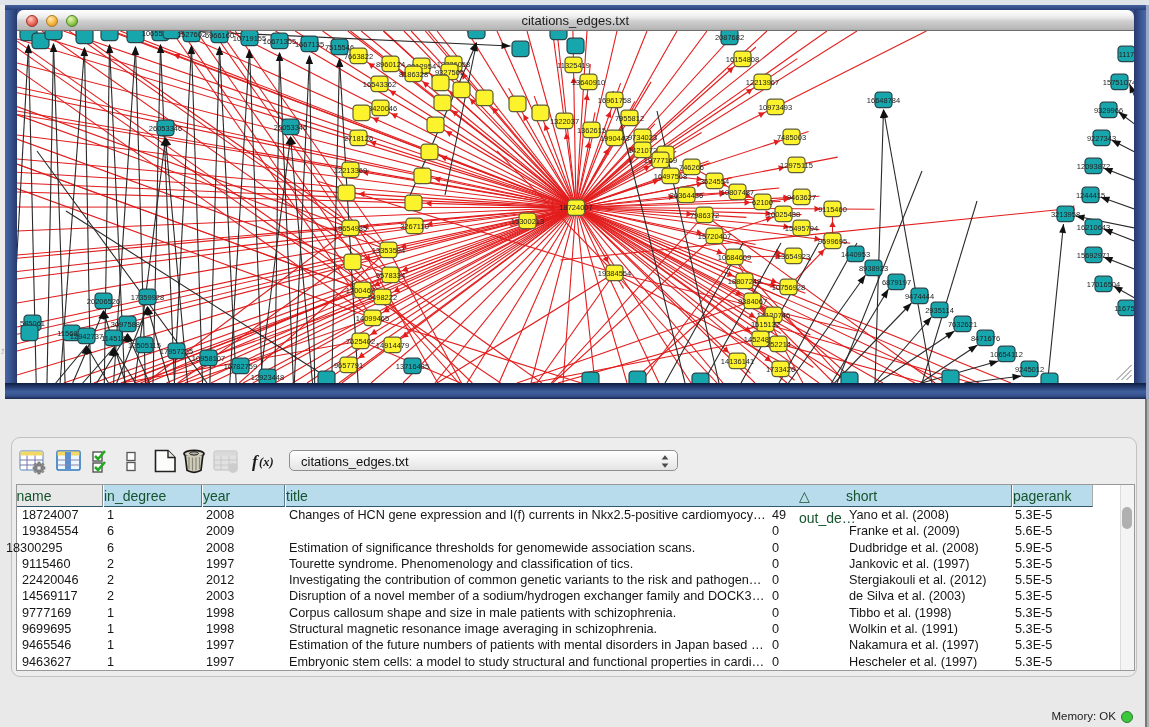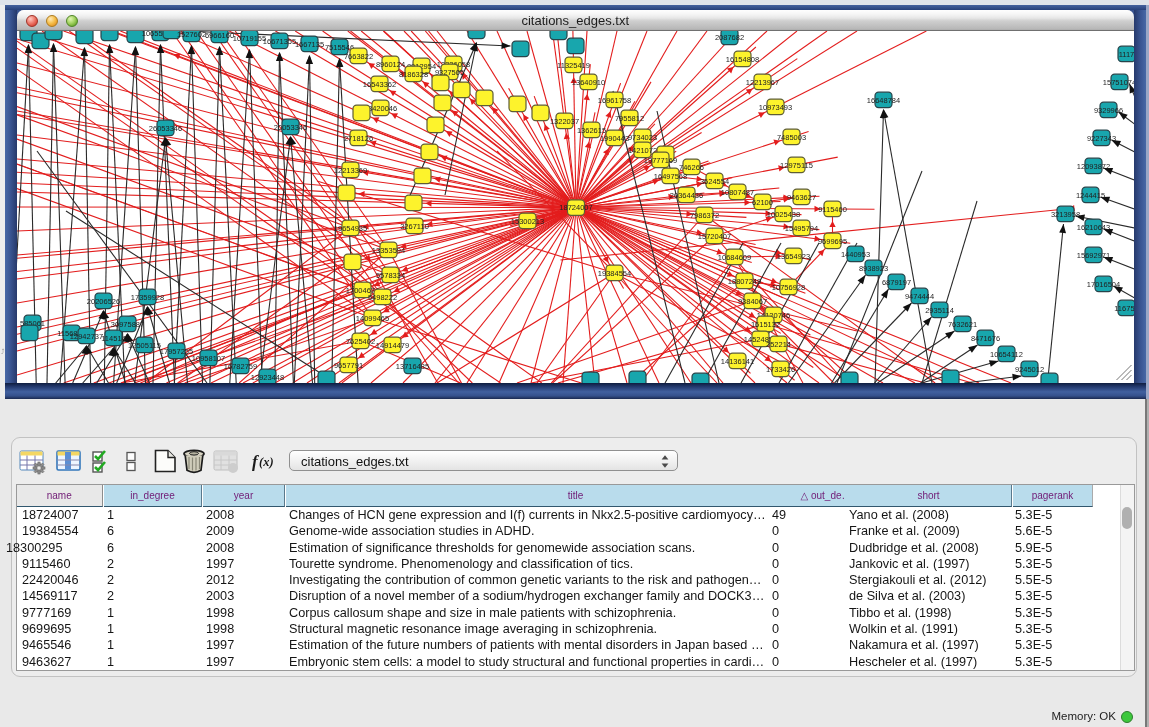--- a/index.html
+++ b/index.html
@@ -19,21 +19,21 @@
 .tl{position:absolute;top:5px;width:12px;height:12px;border-radius:50%;z-index:3}
 #canvas{position:absolute;left:16.5px;top:31.3px;width:1117.5px;height:351.7px;background:#fff;overflow:hidden}
 
 #tp-head{position:absolute;left:0;top:399px;width:1149px;height:31.5px;background:linear-gradient(#ececec,#dcdcdc);border-top:1px solid #8f96a3;border-bottom:1px solid #c6c6c6}
 #tp-head .t{position:absolute;left:8px;top:7px;font-size:13px;color:#2e2e2e}
 #panel{position:absolute;left:0;top:430.5px;width:1149px;height:296.5px;background:#e9e9e9}
 #container{position:absolute;left:11px;top:6.5px;width:1126px;height:240px;border:1.5px solid #c2c2c2;border-radius:9px;background:#ededed}
 #combo{position:absolute;left:289px;top:449.5px;width:389px;height:21.5px;border:1px solid #909090;border-radius:5px;background:linear-gradient(#ffffff,#efefef 60%,#e4e4e4)}
 #combo .t{position:absolute;left:11px;top:3.4px;font-size:13px;color:#111}
 #table{position:absolute;left:16px;top:484px;width:1118.5px;height:186.5px;background:#fff;border:1px solid #999}
-.th{position:absolute;top:484.5px;height:22px;background:#b9dcec;border-right:1px solid #5a798c;font-size:10px;color:#701a75;text-align:center;line-height:22px;border-bottom:1.5px solid #31576e}
+.th{position:absolute;top:484.5px;height:22px;background:#b9dcec;border-right:1px solid #5a798c;font-size:14px;color:#14532d;line-height:22px;border-bottom:1.5px solid #31576e}
 .tr{position:absolute;left:0;width:1118px;height:16.3px;font-size:12.7px;color:#151515}
 .tr span{position:absolute;top:1px;white-space:nowrap}
 #tabs{position:absolute;left:430px;top:673px;width:293px;height:21px;border:1px solid #9b9b9b;border-radius:5.5px;background:linear-gradient(#fdfdfd,#ebebeb);overflow:hidden}
 .seg{position:absolute;top:0;height:100%;font-size:13px;text-align:center;line-height:20px;color:#1a1a1a}
 #memtxt{position:absolute;right:33px;top:710px;font-size:11.5px;color:#222}
 #rightedge{position:absolute;left:1144.5px;top:399px;width:2px;height:328px;background:#787878}
 #rightedge2{position:absolute;left:1146.5px;top:399px;width:2.5px;height:328px;background:#b0b0b0}
 svg text{user-select:none}
 </style></head><body>
 <div id="app">
@@ -828,21 +828,20 @@
       <span style="left:206px">2008</span>
       <span style="left:289px;width:477px;overflow:hidden;text-overflow:ellipsis">Changes of HCN gene expression and I(f) currents in Nkx2.5-positive cardiomyocytes</span>
       <span style="left:772px">49</span>
       <span style="left:849px">Yano et al. (2008)</span>
       <span style="left:1015px">5.3E-5</span>
     </div>
 <div class="tr" style="top:523.3px">
       <span style="left:22px">19384554</span>
       <span style="left:107px">6</span>
       <span style="left:206px">2009</span>
-      <span style="left:289px;width:477px;overflow:hidden;text-overflow:ellipsis">Genome-wide association studies in ADHD.</span>
       <span style="left:772px">0</span>
       <span style="left:849px">Franke et al. (2009)</span>
       <span style="left:1015px">5.6E-5</span>
     </div>
 <div class="tr" style="top:539.6px">
       <span style="left:6px">18300295</span>
       <span style="left:107px">6</span>
       <span style="left:206px">2008</span>
       <span style="left:289px;width:477px;overflow:hidden;text-overflow:ellipsis">Estimation of significance thresholds for genomewide association scans.</span>
       <span style="left:772px">0</span>

